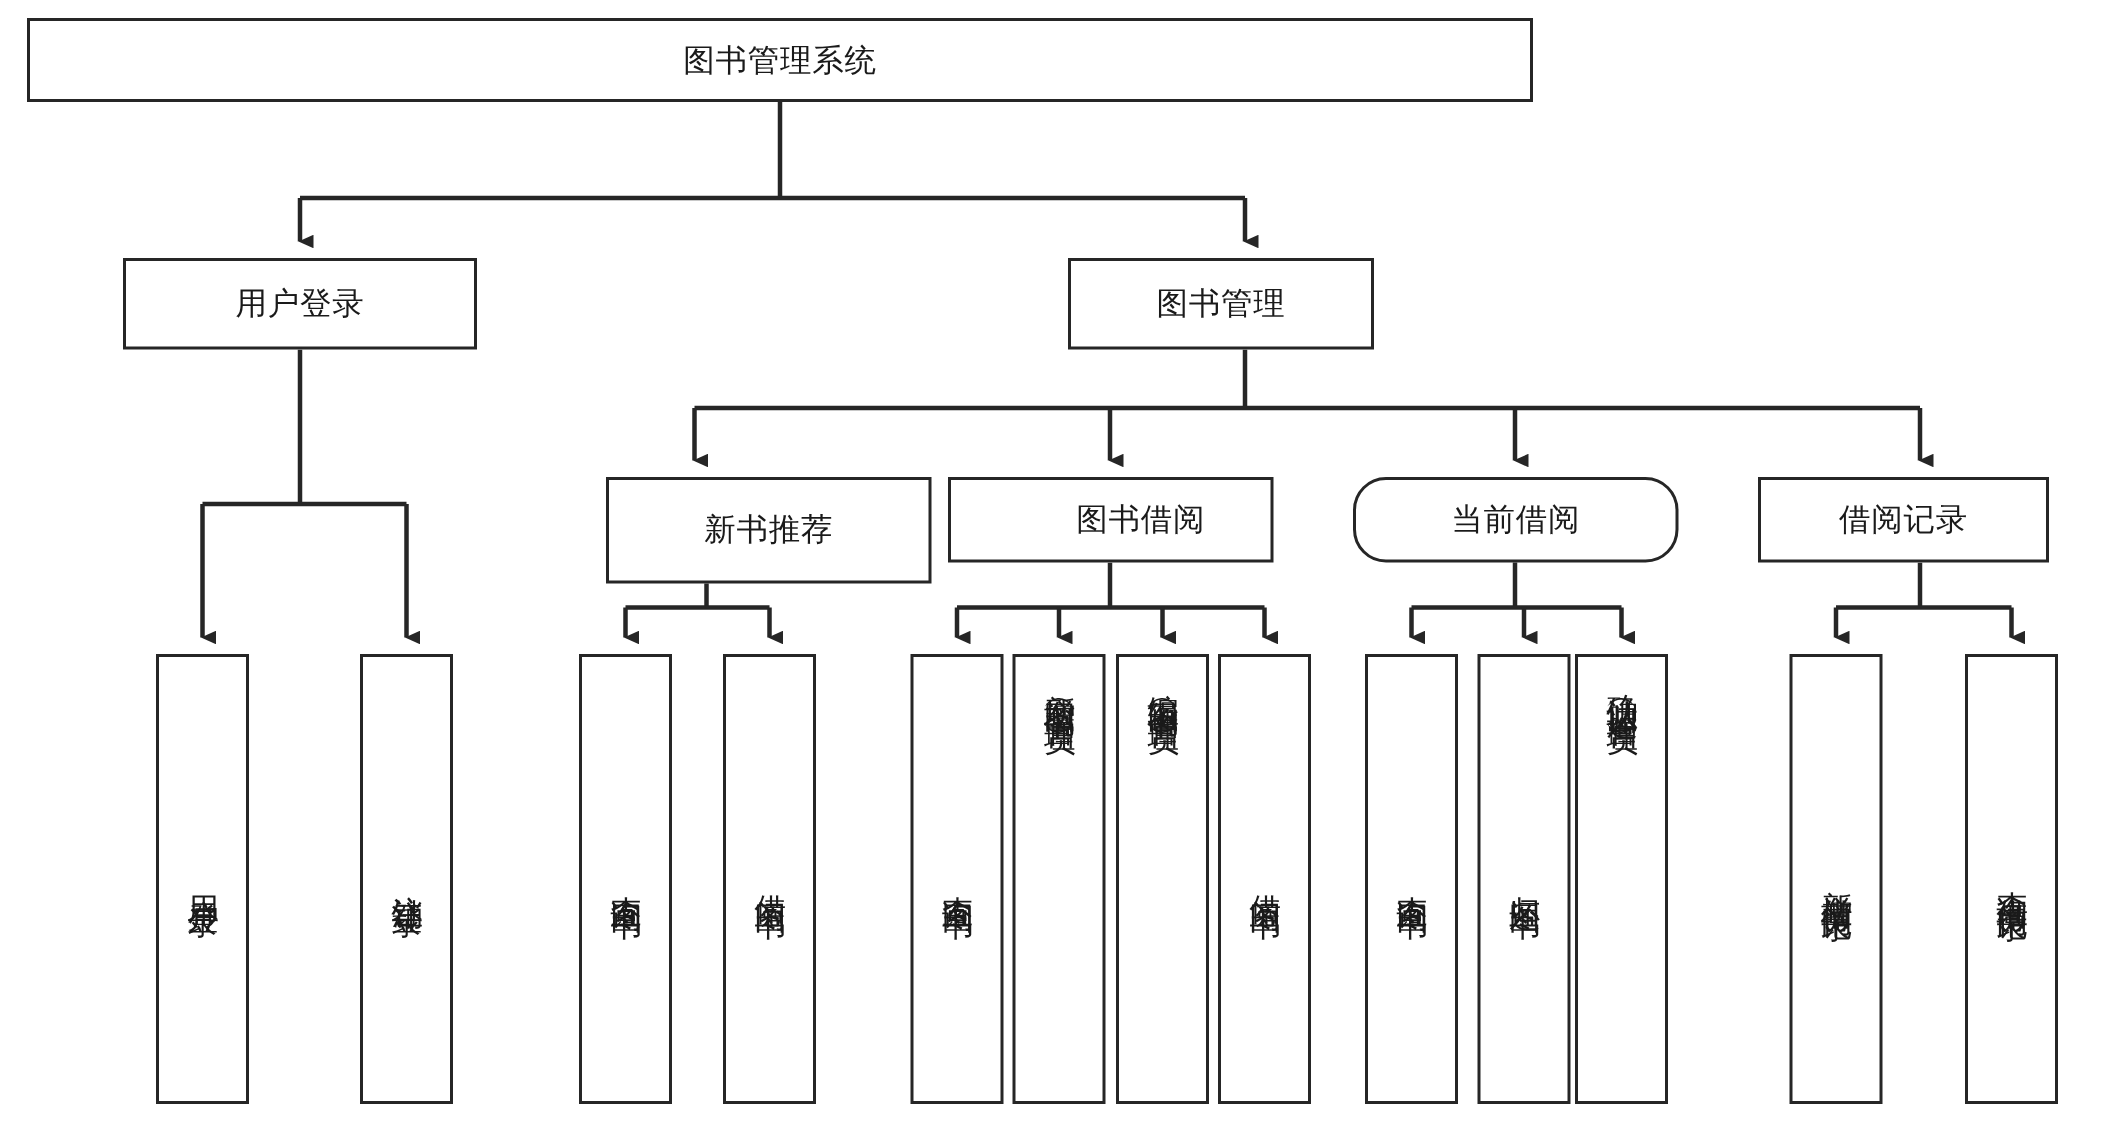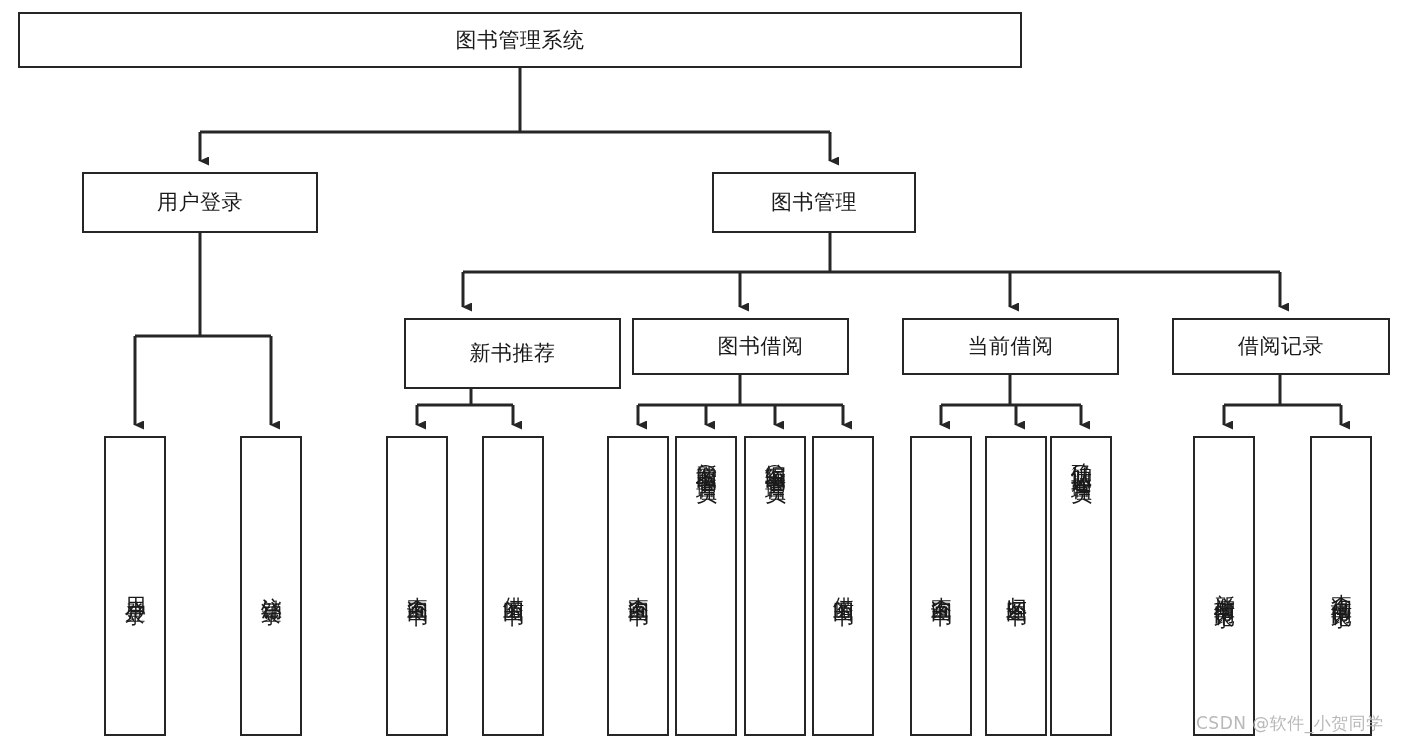--- a/index.html
+++ b/index.html
@@ -130,24 +130,24 @@
       </div>
     </div>
 
   <div id="level3-container">
       <div class="node" style="left: 363px; top: 318px; width: 217px; height: 71px; margin-left: 41px;">
         <span class="node-label">新书推荐</span>
       </div>
       <div class="node" style="left: 632px; top: 318px; width: 217px; height: 57px; padding-left: 40px;">
         <span class="node-label">图书借阅</span>
       </div>
-      <div class="node" style="left: 902px; top: 318px; width: 217px; height: 57px;">
+      <div class="node" style="left: 902px; top: 318px; width: 217px; height: 57px; border-radius: 22px;">
         <span class="node-label">当前借阅</span>
       </div>
-      <div class="node" style="left: 1172px; top: 318px; width: 218px; height: 57px;">
+      <div class="node" style="left: 1172px; top: 318px; width: 194px; height: 57px;">
         <span class="node-label">借阅记录</span>
       </div>
     </div>
 
   <div id="leaves-container">
       <div class="node vertical centered" style="left: 104px; top: 436px; width: 62px; height: 300px;">
         <span class="node-label">用户登录</span>
       </div>
       <div class="node vertical centered" style="left: 240px; top: 436px; width: 62px; height: 300px;">
         <span class="node-label">注销登录</span>
@@ -180,14 +180,13 @@
         <span class="node-label">确认归还（管理员）</span>
       </div>
       <div class="node vertical centered" style="left: 1193px; top: 436px; width: 62px; height: 300px;">
         <span class="node-label">新增借阅记录</span>
       </div>
       <div class="node vertical centered" style="left: 1310px; top: 436px; width: 62px; height: 300px;">
         <span class="node-label">查询借阅记录</span>
       </div>
     </div>
 
-  <div class="watermark" style="left:1196px; top:712px;">CSDN @软件_小贺同学</div>
 </div>
 
 </body></html>

